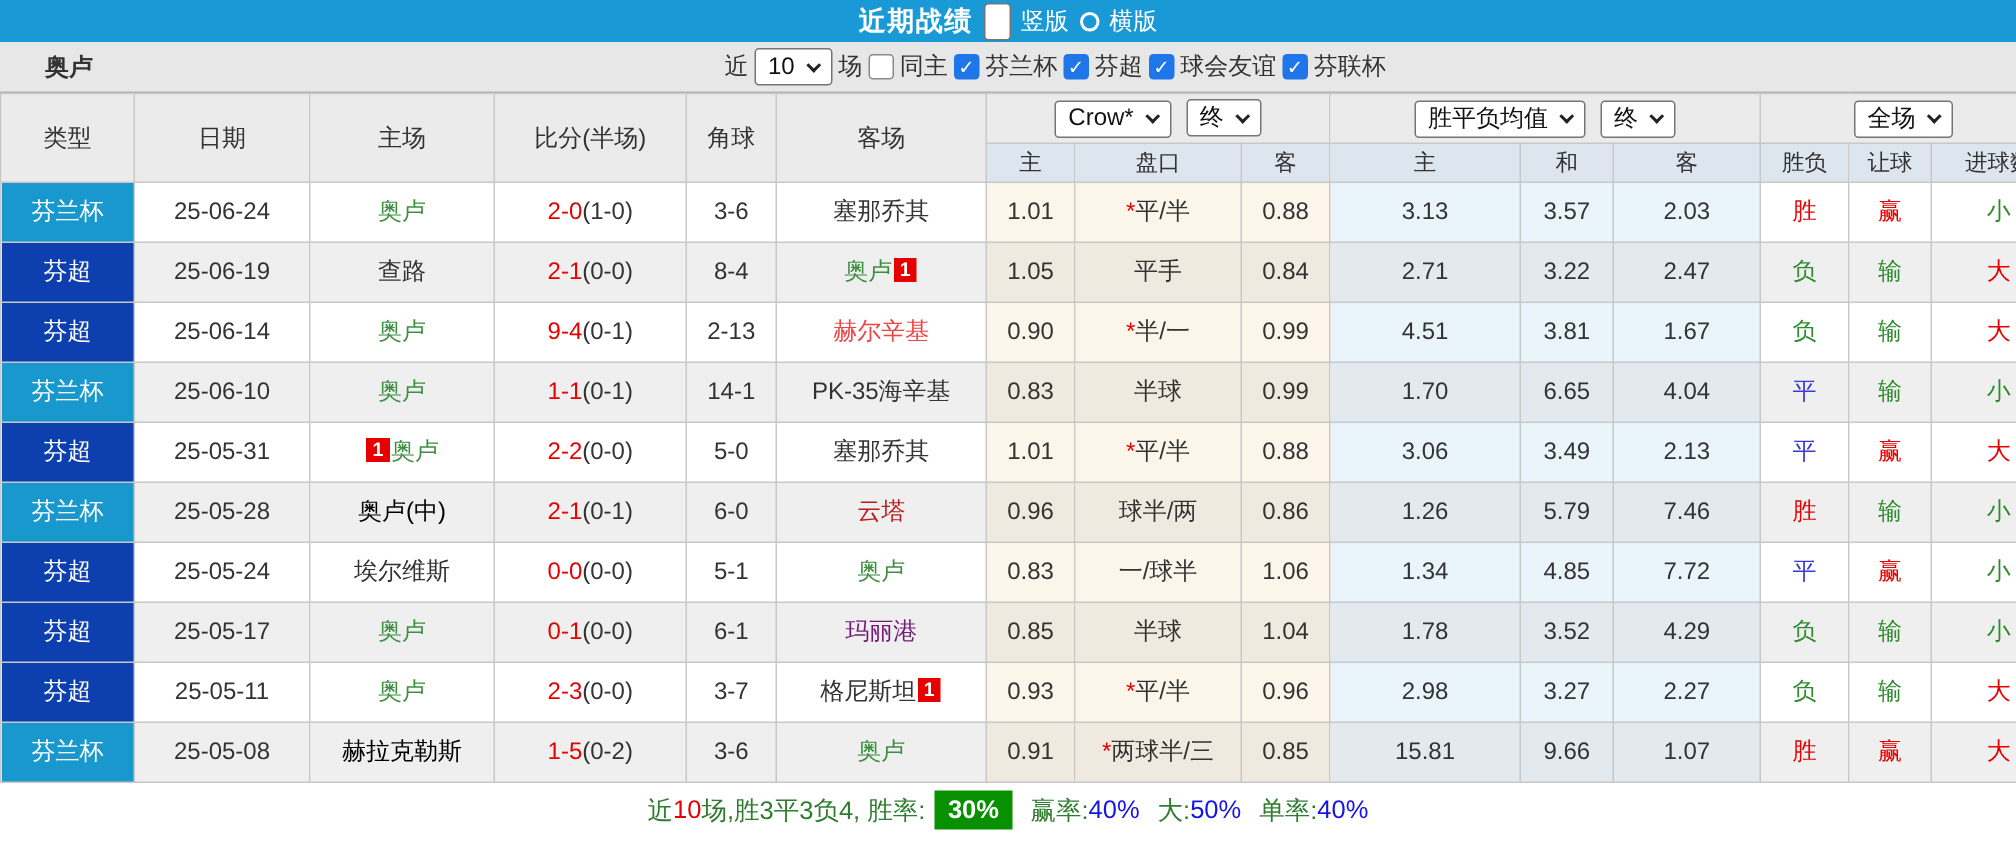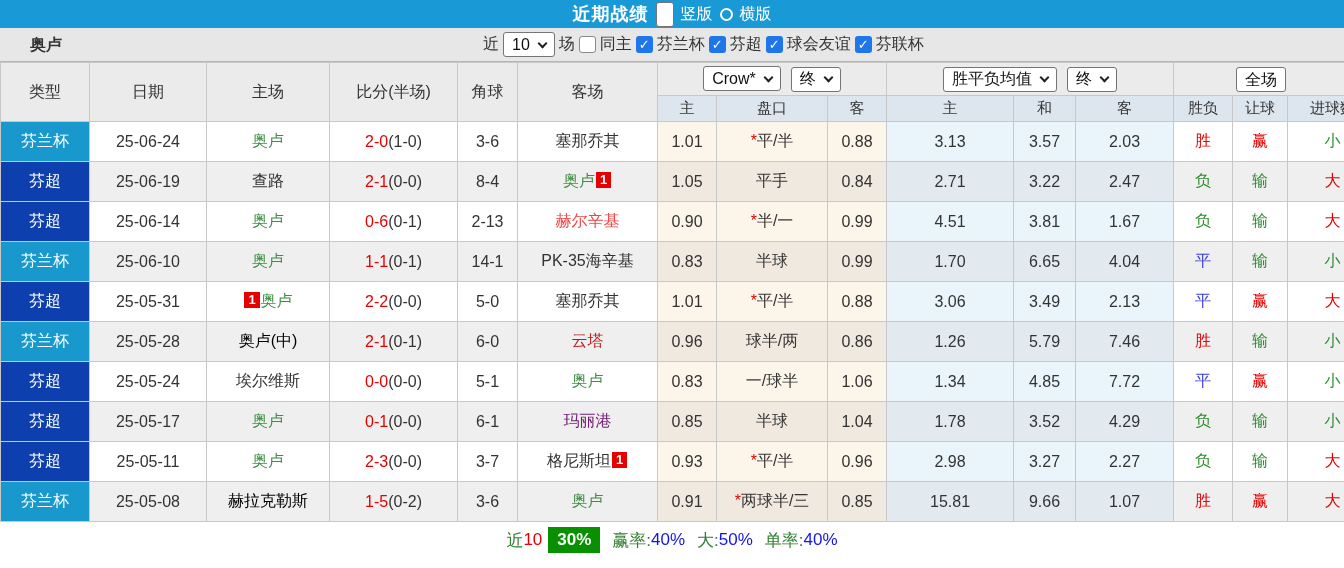--- a/index.html
+++ b/index.html
@@ -35,21 +35,21 @@
   .tablewrap { width:1344px; overflow:hidden; }
   table { border-collapse:collapse; table-layout:fixed; width:1377px; }
   th,td { border:1px solid #c8c8c8; text-align:center; font-weight:normal; font-size:16px;
     color:#333; padding:0; overflow:hidden; white-space:nowrap; }
   thead tr.h1 th { height:33px; background:#ebebeb; }
   thead th[rowspan] { background:#dde6ee; }
   thead tr.h2 th { height:26px; background:#dde6ee; font-size:15px; }
   th.ctr { vertical-align:middle; }
   th.ctr .sel { margin:0 5px; }
   th.scope { text-align:left; }
-  th.scope .sel { margin-left:62px;flex-direction:column; }
+  th.scope .sel { margin-left:62px; }
   tbody td { height:40px; }
   tbody tr:nth-child(odd)  td { background:#fff; }
   tbody tr:nth-child(even) td { background:#efefef; }
   tbody tr:nth-child(odd)  td.hc { background:#fbf5ea; }
   tbody tr:nth-child(even) td.hc { background:#f0e9df; }
   tbody tr:nth-child(odd)  td.od { background:#e9f4fb; }
   tbody tr:nth-child(even) td.od { background:#e2eaf0; }
   tbody td.type { color:#fff; }
   .ft { color:#e60000; }
   .ht { color:#333; }
@@ -194,21 +194,21 @@
           <td class="od"><span>3.22</span></td>
           <td class="od"><span>2.47</span></td>
           <td><span style="color:#2e8b2e">负</span></td>
           <td><span style="color:#2e8b2e">输</span></td>
           <td><span style="color:#e60000">大</span></td>
         </tr>
         <tr>
           <td class="type" style="background: rgb(13, 63, 174);"><span>芬超</span></td>
           <td><span>25-06-14</span></td>
           <td><span style="color:#3f8f43">奥卢</span></td>
-          <td><span class="ft">0-6</span><span class="ht">(0-1)</span></td>
+          <td><span class="ft">9-4</span><span class="ht">(0-1)</span></td>
           <td><span>2-13</span></td>
           <td><span style="color:#ef4444">赫尔辛基</span></td>
           <td class="hc"><span>0.90</span></td>
           <td class="hc"><span class="star">*</span><span>半/一</span></td>
           <td class="hc"><span>0.99</span></td>
           <td class="od"><span>4.51</span></td>
           <td class="od"><span>3.81</span></td>
           <td class="od"><span>1.67</span></td>
           <td><span style="color:#2e8b2e">负</span></td>
           <td><span style="color:#2e8b2e">输</span></td>
@@ -333,20 +333,21 @@
           <td><span style="color:#e60000">赢</span></td>
           <td><span style="color:#e60000">大</span></td>
         </tr>
       </tbody>
 </table>
 </div>
 
 <div class="summary">
   <span class="g">近</span>
   <span class="r">10</span>
+  <span class="g">场,胜3平3负4, 胜率:</span>
   <span class="badge">30%</span>
   <span class="g gml">赢率:</span>
   <span class="b">40%</span>
   <span class="g gml">大:</span>
   <span class="b">50%</span>
   <span class="g gml">单率:</span>
   <span class="b">40%</span>
 </div>
 
 </body></html>

